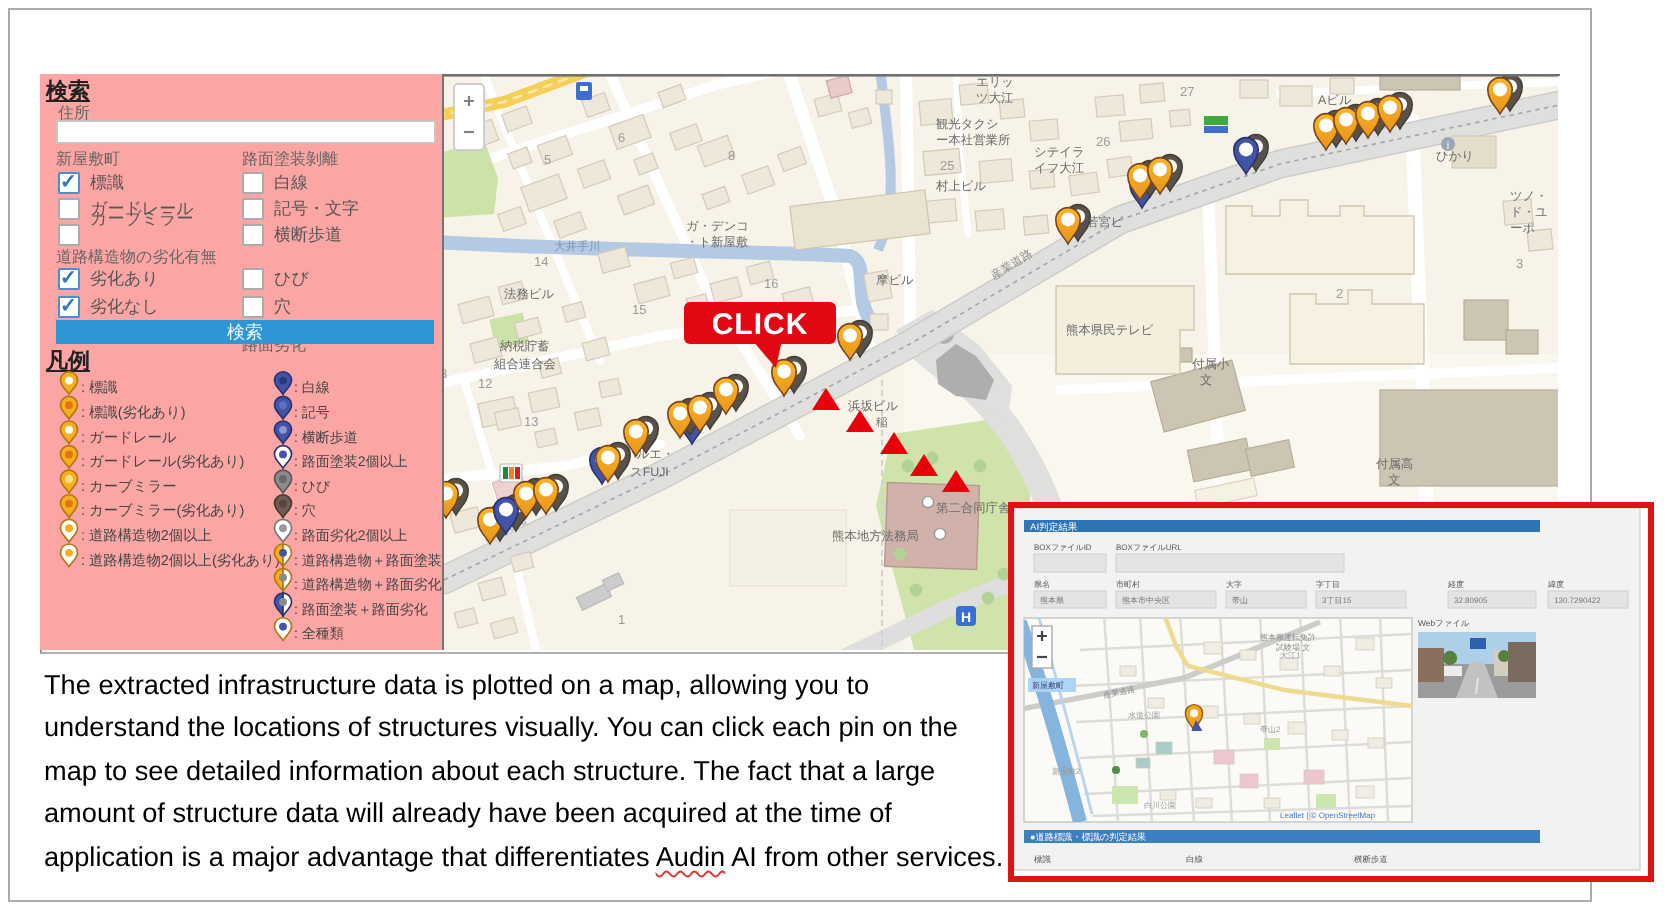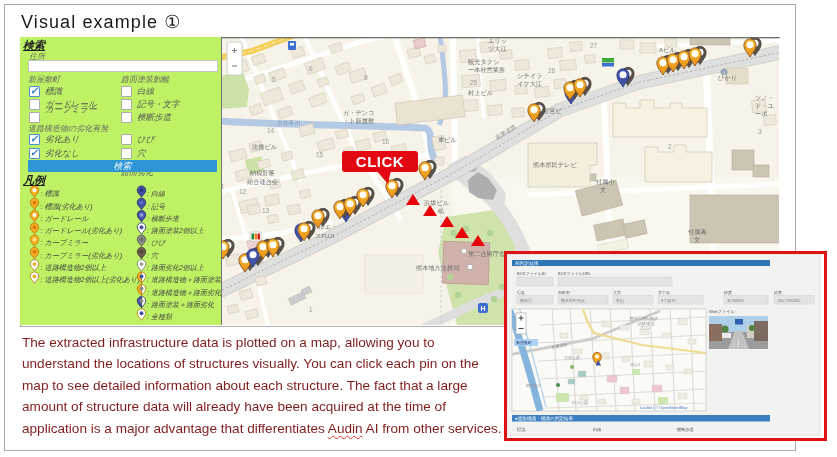--- a/index.html
+++ b/index.html
@@ -2,39 +2,38 @@
 <html><head>
 <meta charset="utf-8">
 <style>
 html,body{margin:0;padding:0;background:#fff;}
 body{font-family:"Liberation Sans",sans-serif;}
 #page{position:relative;width:837px;height:457px;overflow:hidden;background:#fff;}
 .abs{position:absolute;}
 #frame{left:4px;top:4px;width:790px;height:445px;border:1px solid #ababab;}
 #title{left:21px;top:11px;font-size:18px;color:#1a1a1a;letter-spacing:1.1px;}
 #shot{left:20px;top:37px;width:759px;height:288px;border-top:1px solid #6f6f6f;border-left:1px solid #9a9a9a;border-bottom:1px solid #b0b0b0;background:#fff;}
-#panel{left:20px;top:37px;width:201px;height:288px;background:#bef264;border-right:4px solid #737373;font-style:italic;}
+#panel{left:20px;top:37px;width:201px;height:288px;background:#fca5a5;border-right:4px solid #737373;}
 .phead{position:absolute;font-size:11px;font-weight:bold;color:#222;text-decoration:underline;}
 .plbl{position:absolute;font-size:8px;color:#666;}
 .cb{position:absolute;width:9px;height:9px;background:#fff;border:1px solid #ababab;border-radius:1px;}
 .cbc{border:1px solid #4a90d0;}
 .cbc:after{content:"\2713";position:absolute;left:0px;top:-2px;font-size:10px;font-weight:bold;color:#2e78c8;}
 .cblbl{position:absolute;font-size:8.5px;color:#555;}
 #srchbtn{position:absolute;left:8px;top:123px;width:189px;height:12px;background:#2e96d4;color:#eaf5fc;font-size:9px;text-align:center;line-height:12px;}
-#paragraph{left:22px;top:332px;width:502px;font-size:13.6px;line-height:21.4px;color:#7f1d1d;}
+#paragraph{left:22px;top:332px;width:502px;font-size:13.6px;line-height:21.4px;color:#000000;}
 .wavy{text-decoration:underline wavy #e03030;text-decoration-thickness:1px;text-underline-offset:2px;}
 #inset{left:504px;top:251px;width:317px;height:184px;background:#fff;border:3px solid #dd1412;}
 </style>
 </head>
 <body>
 <div id="page">
 
 <div id="frame" class="abs"></div>
 
-<div id="title" class="abs">Visual example ①</div>
 
 <div id="shot" class="abs"></div>
 
 <div id="panel" class="abs">
 
   <div class="phead" style="left:3px;top:1px;">検索</div>
 
   <div class="plbl" style="left:9px;top:14px;">住所</div>
 
   <div class="abs" style="left:8px;top:23px;width:188px;height:10px;background:#fff;border:1px solid #c6c6c6;"></div>

